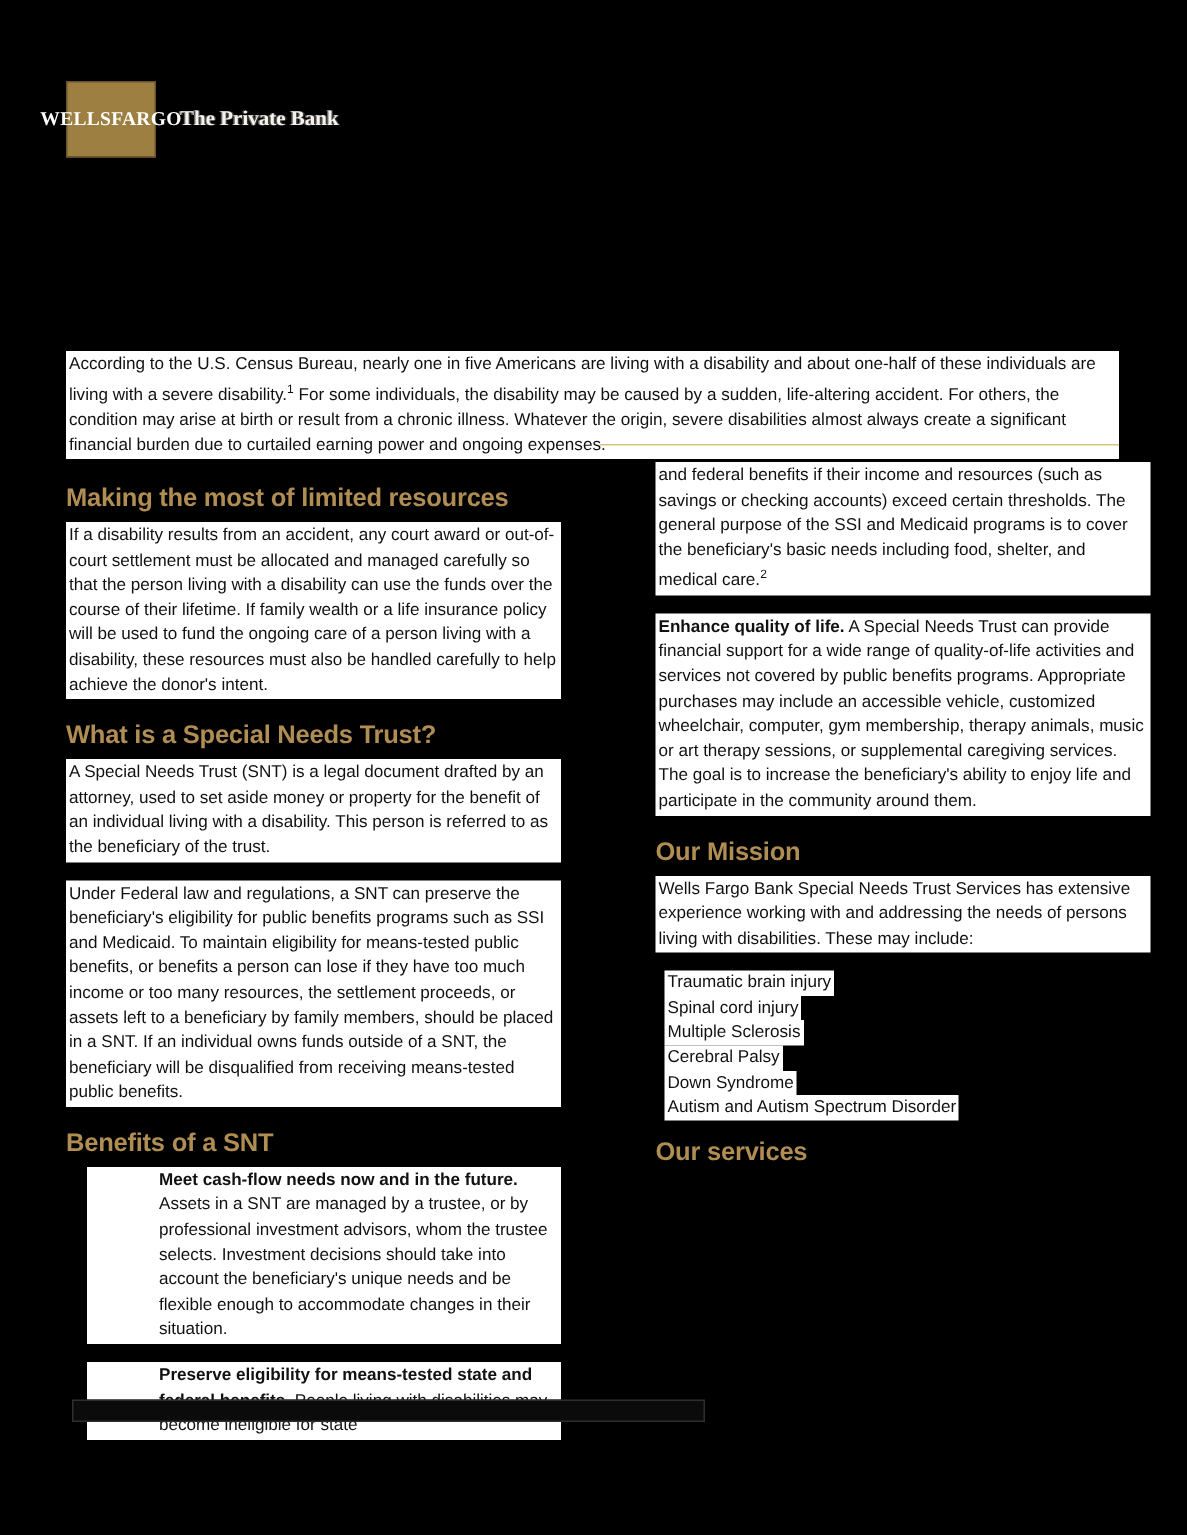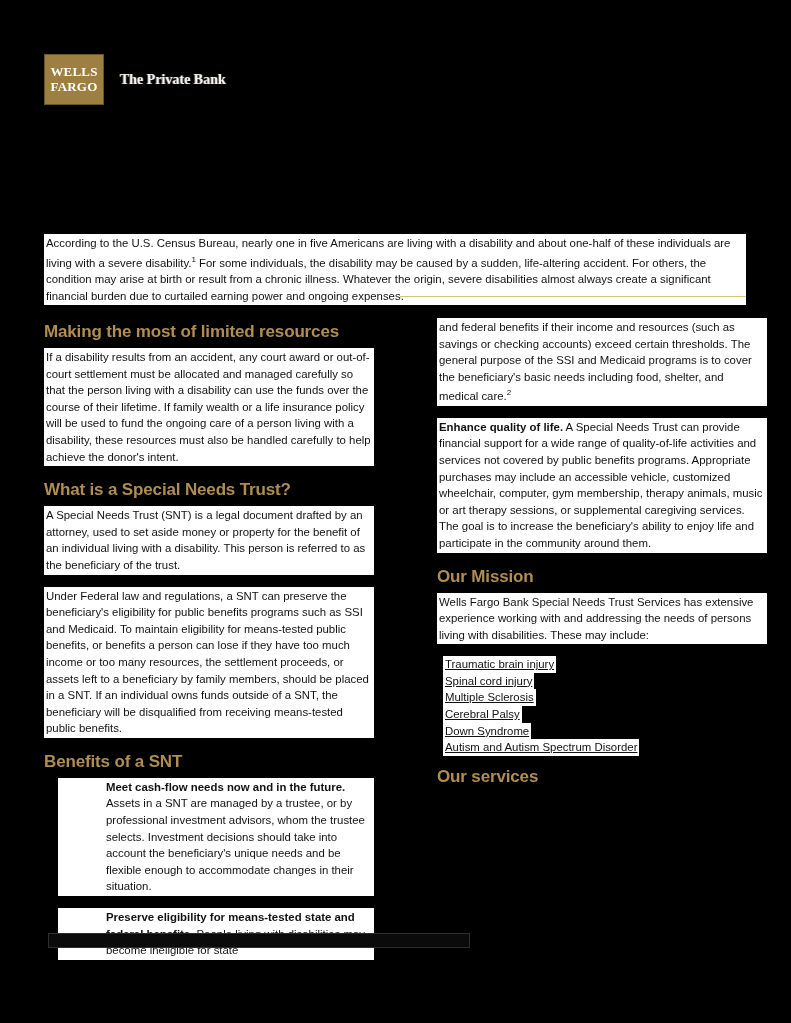--- a/index.html
+++ b/index.html
@@ -29,21 +29,21 @@
     top: 54px;
     display: flex;
     align-items: center;
   }
   .logo-box {
     width: 60px;
     height: 51px;
     background: #9d7f42;
     border: 1px solid #6b5526;
     display: flex;
-    flex-direction: column;
+    flex-direction: row;
     align-items: center;
     justify-content: center;
     line-height: 1.08;
   }
   .logo-line {
     font-family: "Liberation Serif", serif;
     font-weight: bold;
     font-size: 13px;
     color: #ffffff;
     letter-spacing: .2px;
@@ -93,21 +93,21 @@
     height: 1px;
     background: #d9c37a;
   }
 
   
   .col {
     position: absolute;
     width: 330px;
   }
   .col-left  { left: 44px;  top: 322px; }
-  .col-right { left: 437px; top: 318px; }
+  .col-right { left: 437px; top: 308px; }
 
   .sec-head {
     font-size: 17px;
     font-weight: bold;
     color: #b08d52;
     background: transparent;
     margin: 0 0 6px 0;
     letter-spacing: -0.15px;
   }
   .sec-head.spaced { margin-top: 14px; }
@@ -135,21 +135,20 @@
     list-style: none;
   }
   .list li {
     font-size: 11.4px;
     line-height: 16.6px;
     color: #111111;
     background: #ffffff;
     padding: 0 2px;
     margin-left: 6px;
     display: table;
-    text-decoration: underline;
   }
 
   
   .footnote-bar {
     position: absolute;
     left: 48px;
     top: 933px;
     width: 422px;
     height: 15px;
     background: #0b0b0b;

